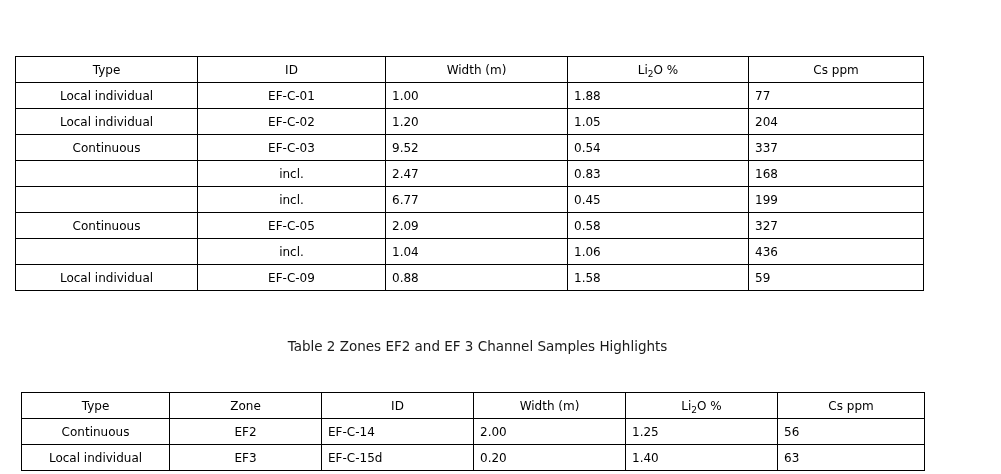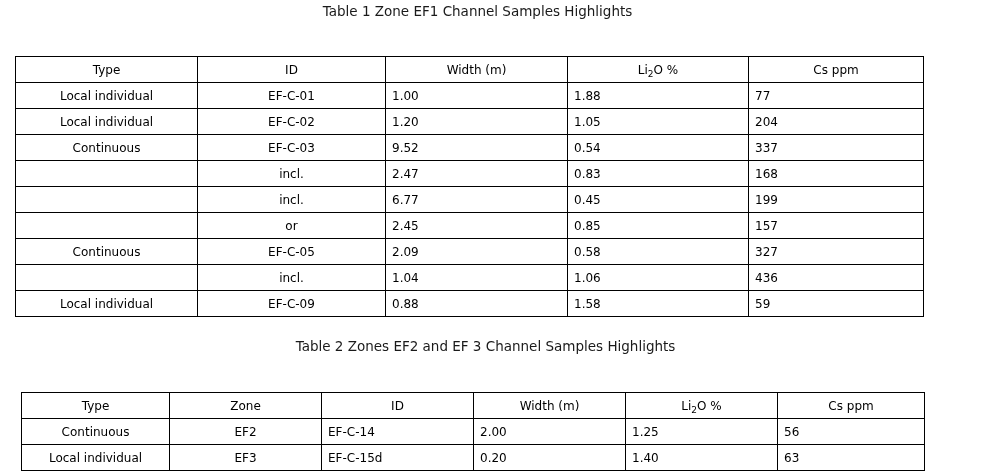--- a/index.html
+++ b/index.html
@@ -30,21 +30,20 @@
     position: absolute;
     left: 0;
     top: 3px;
     width: 955px;
   }
   #caption2 {
     position: absolute;
     left: 0;
     top: 338px;
     width: 955px;
-    padding-left: 8px;
   }
   table.doc-table {
     border-collapse: collapse;
     table-layout: fixed;
     font-size: 12px;
     background: #ffffff;
     margin-top: 21px;
   }
   table.doc-table td, table.doc-table th {
     border: 1px solid #000000;
@@ -78,21 +77,20 @@
     vertical-align: baseline;
     position: relative;
     top: 3px;
   }
 </style>
 </head>
 <body>
 
 <div class="page">
 
-  <div class="caption" id="caption1">Table 1 Zone EF1 Channel Samples Highlights</div>
 
   <table class="doc-table" id="table1">
     <colgroup>
       <col style="width:182px">
       <col style="width:188px">
       <col style="width:182px">
       <col style="width:181px">
       <col style="width:175px">
     </colgroup>
     <tbody>
@@ -133,27 +131,20 @@
         <td class="c-right">168</td>
       </tr>
       <tr>
         <td class="c-center bold-italic"></td>
         <td class="c-center">incl.</td>
         <td class="c-right">6.77</td>
         <td class="c-right">0.45</td>
         <td class="c-right">199</td>
       </tr>
       <tr>
-        <td class="c-center bold-italic"></td>
-        <td class="c-center">or</td>
-        <td class="c-right">2.45</td>
-        <td class="c-right">0.85</td>
-        <td class="c-right">157</td>
-      </tr>
-      <tr>
         <td class="c-center bold-italic">Continuous</td>
         <td class="c-center">EF-C-05</td>
         <td class="c-right">2.09</td>
         <td class="c-right">0.58</td>
         <td class="c-right">327</td>
       </tr>
       <tr>
         <td class="c-center bold-italic"></td>
         <td class="c-center">incl.</td>
         <td class="c-right">1.04</td>

